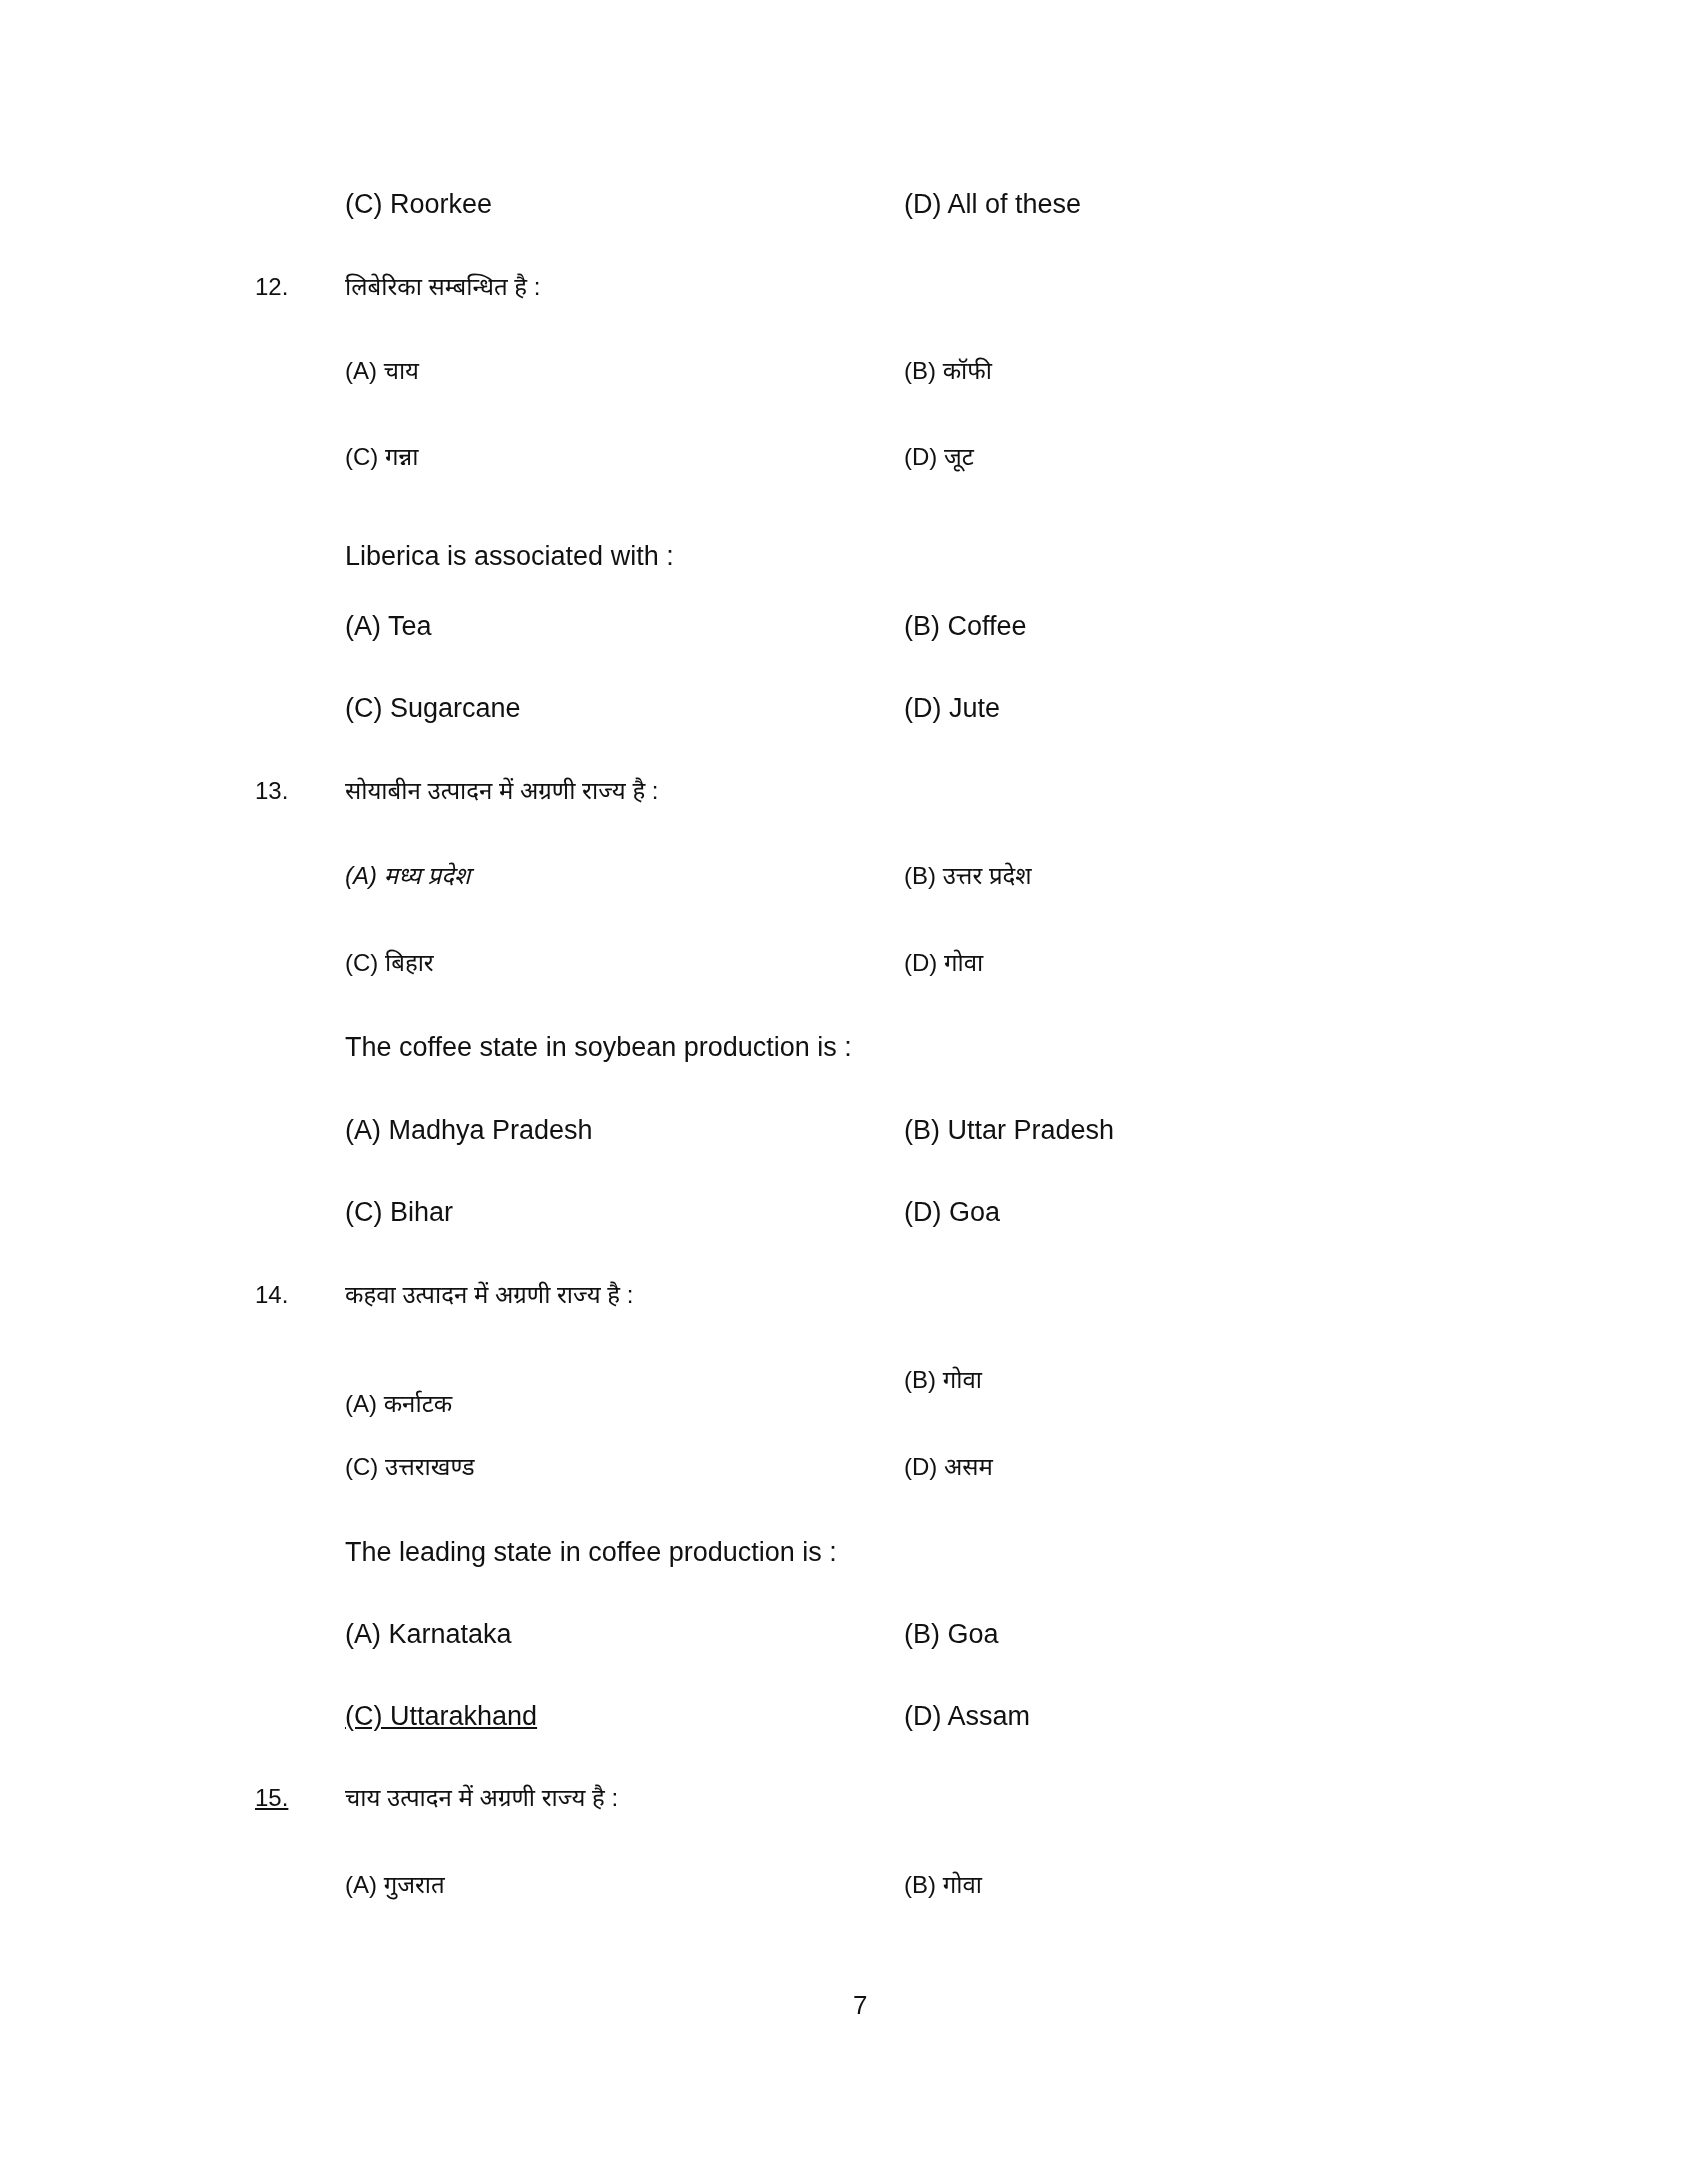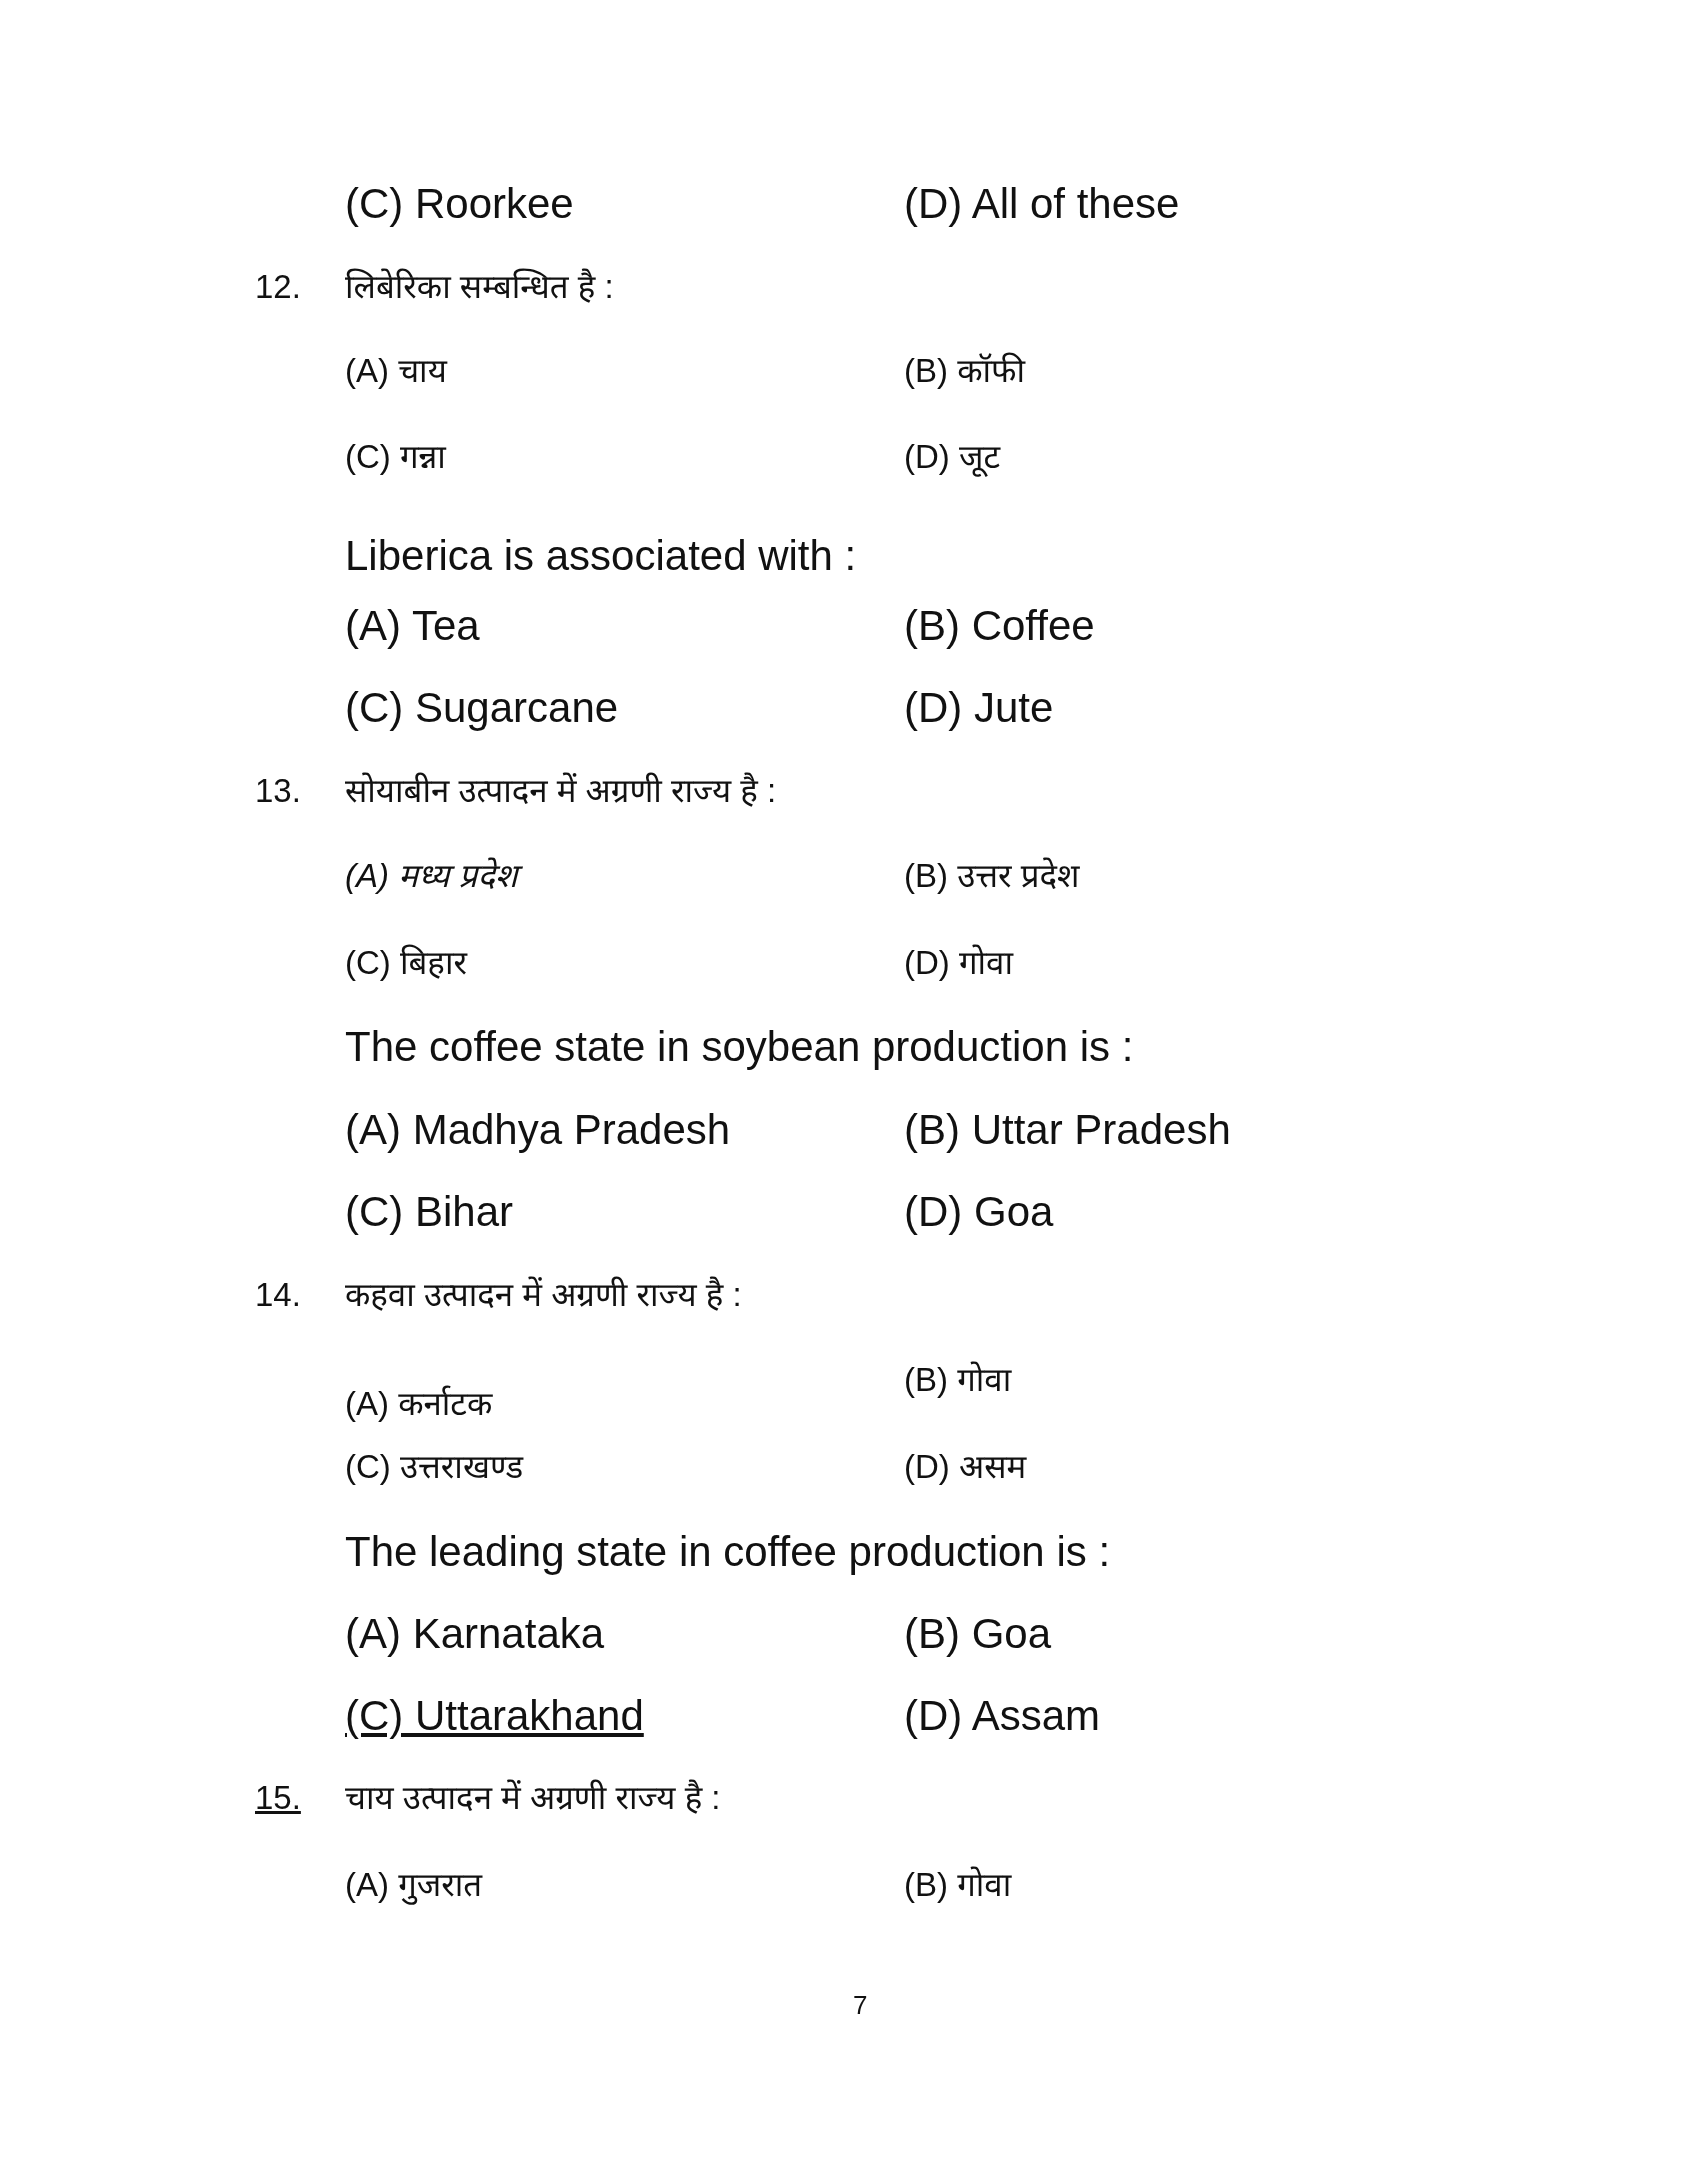--- a/index.html
+++ b/index.html
@@ -1,20 +1,20 @@
 <!DOCTYPE html>
 <html><head>
 <meta charset="utf-8">
 <style>
   html, body { margin:0; padding:0; background:#ffffff; }
   body { width:1683px; height:2178px; position:relative; overflow:hidden;
          font-family:"Liberation Sans", "DejaVu Sans", sans-serif; color:#111; }
-  .line { position:absolute; font-size:42px; line-height:40px; white-space:nowrap; transform:translateY(-50%); }
+  .line { position:absolute; font-size:27px; line-height:40px; white-space:nowrap; transform:translateY(-50%); }
   .qnum { position:absolute; font-size:28px; line-height:40px; transform:translateY(-50%); left:255px; }
-  .hi { font-size:33px; }
+  .hi { font-size:24px; }
   .left { left:345px; }
   .right { left:904px; }
   .pnum { position:absolute; left:853px; top:1990px; font-size:26px; }
 </style>
 </head>
 <body>
 
 <div id="doc">
     <div class="line left" style="top: 204px;">(C) Roorkee</div>
     <div class="line right" style="top: 204px;">(D) All of these</div>

